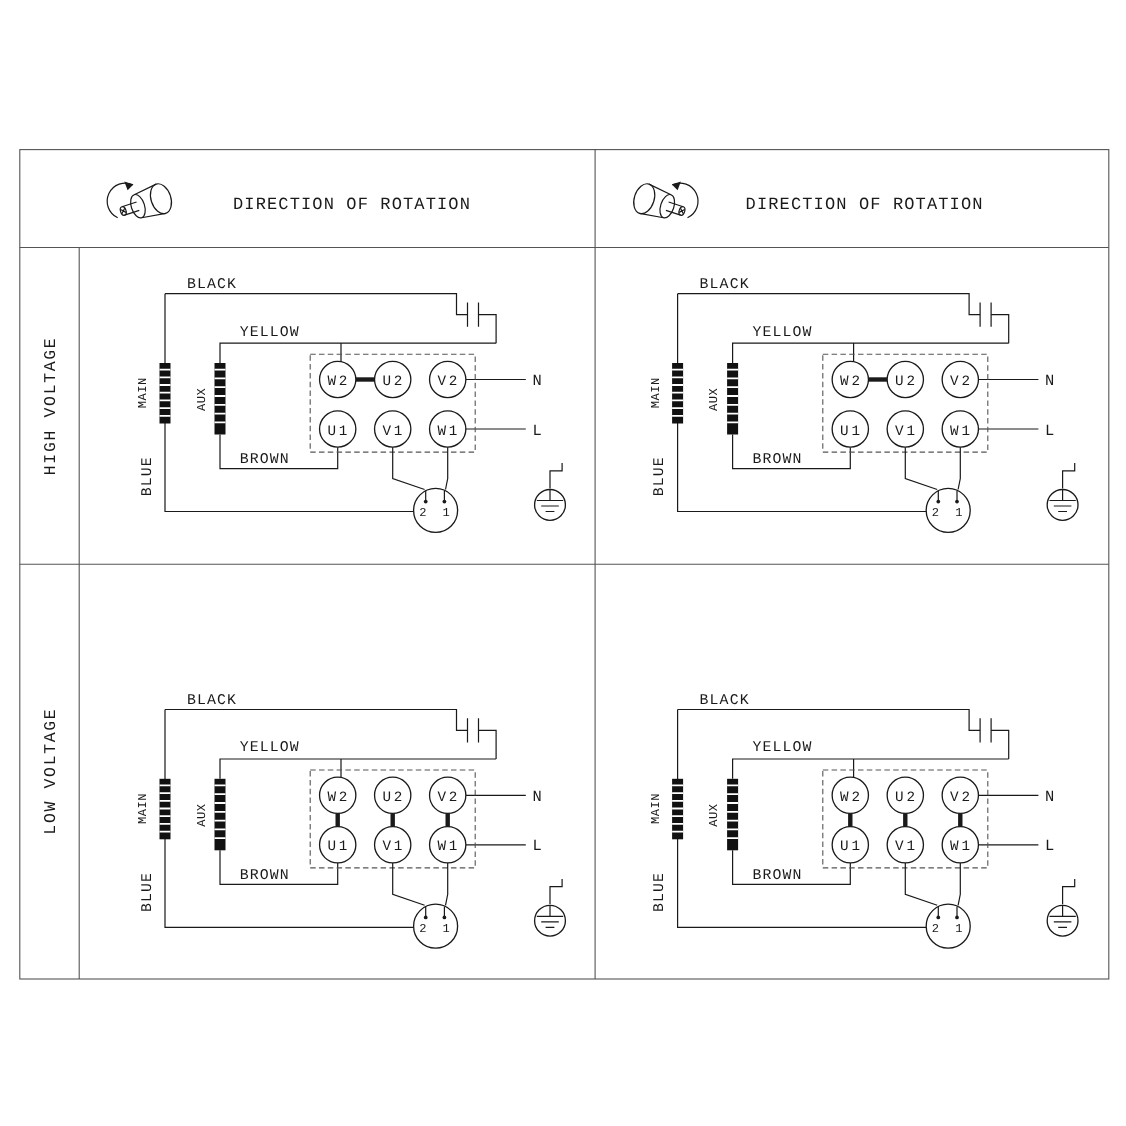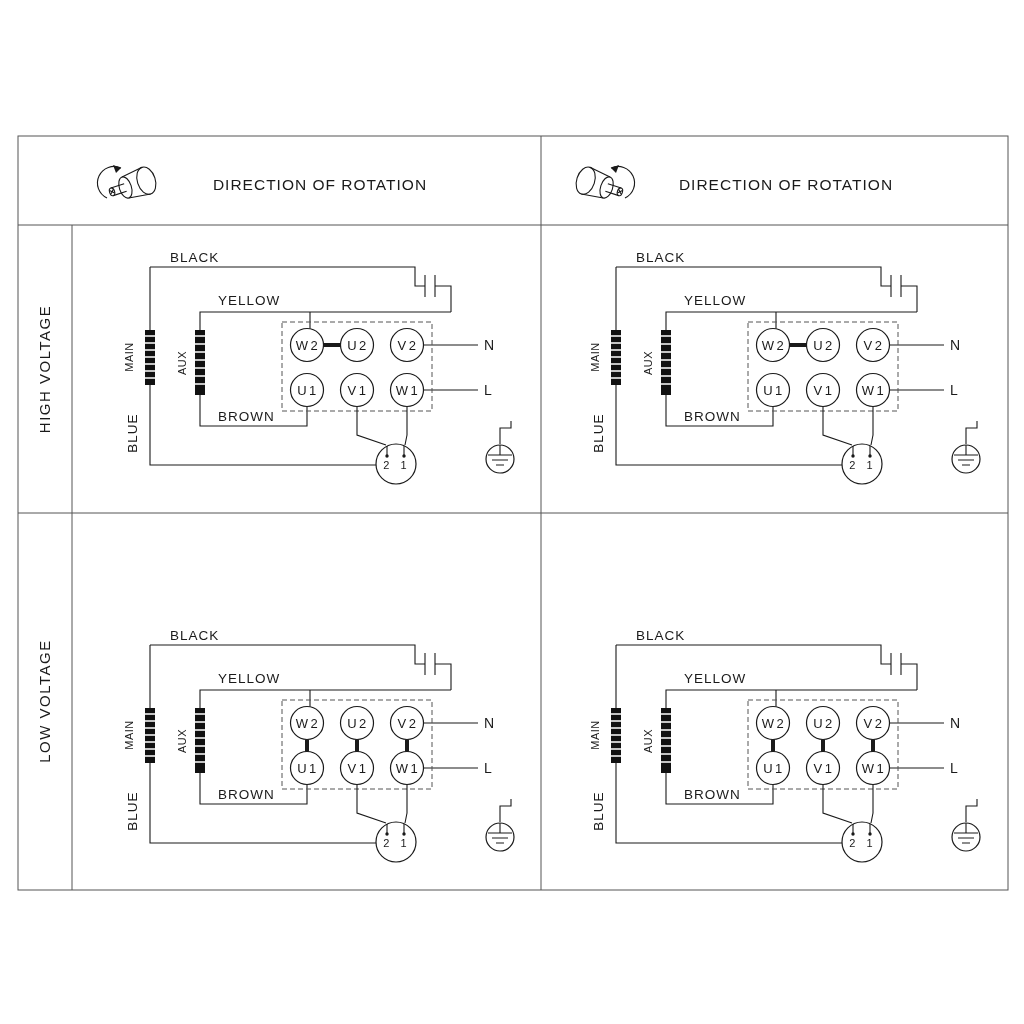--- a/index.html
+++ b/index.html
@@ -1,17 +1,17 @@
 <!DOCTYPE html>
 <html><head>
 <meta charset="utf-8">
 <style>
   html,body{margin:0;padding:0;background:#ffffff;}
   .page{position:relative;width:874px;height:1024px;background:#fff;
-        font-family:Liberation Sans, sans-serif;}
+        font-family:Liberation Mono, monospace;}
   svg text{fill:#1a1a1a;}
   .lbl{font-size:13.5px;letter-spacing:1px;}
   .term{font-size:13px;letter-spacing:2.5px;text-anchor:middle;}
   .nl{font-size:14px;}
   .title{font-size:15.5px;letter-spacing:1px;text-anchor:middle;}
   .rowlbl{font-size:15px;letter-spacing:1.5px;text-anchor:middle;}
   .pins{font-size:11px;letter-spacing:4px;text-anchor:middle;}
   .wire{stroke:#1a1a1a;stroke-width:1.1;fill:none;}
   .thick{stroke:#1a1a1a;stroke-width:4;fill:none;}
   .dash{stroke:#555;stroke-width:1;fill:none;stroke-dasharray:5 3;}

